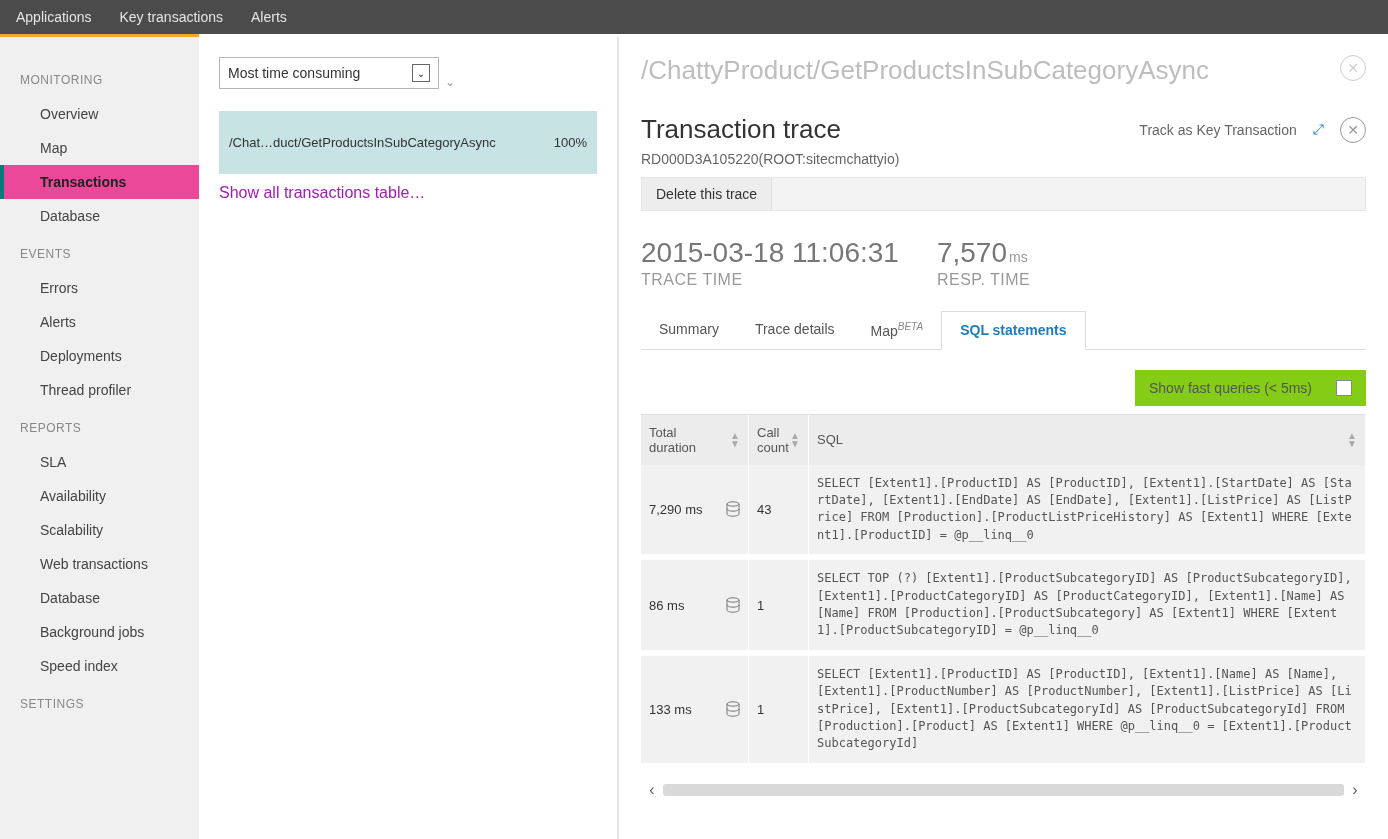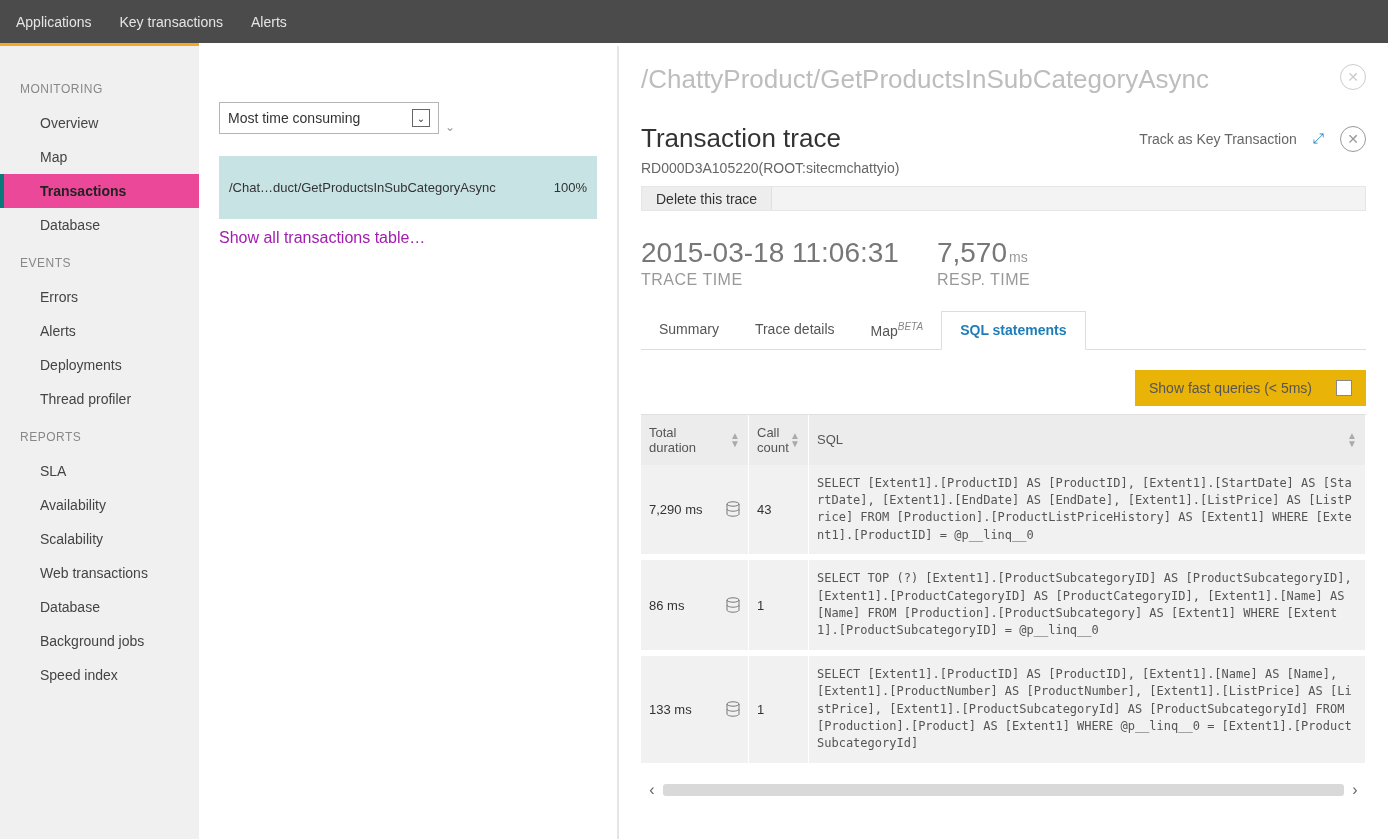--- a/index.html
+++ b/index.html
@@ -9,21 +9,21 @@
     color: #333;
     background: #fff;
     width: 1388px;
     height: 839px;
     overflow: hidden;
   }
 
   
   .top-nav {
     background: #4b4b4b;
-    height: 43px;
+    height: 34px;
     display: flex;
     align-items: center;
     padding: 0 16px;
     gap: 28px;
     color: #e5e5e5;
   }
   .top-nav-item { color: #e5e5e5; font-size: 14px; cursor: pointer; }
   .accent-bar {
     height: 3px;
     background: #f5a623;
@@ -69,21 +69,21 @@
     background: #0b7a7a;
   }
 
   
   .center-col {
     width: 420px;
     border-right: 2px solid #e5e5e5;
     padding: 20px 20px 0 20px;
     background: #fff;
   }
-  .dropdown-wrap { display: flex; align-items: flex-end; gap: 6px; margin-bottom: 22px; margin-top: 36px; }
+  .dropdown-wrap { display: flex; align-items: flex-end; gap: 6px; margin-bottom: 22px; }
   .dropdown {
     display: flex;
     align-items: center;
     justify-content: space-between;
     border: 1px solid #b5b5b5;
     padding: 6px 8px;
     width: 220px;
     background: #fff;
   }
   .dropdown-caret {
@@ -142,21 +142,21 @@
   }
   .section-actions { display: flex; align-items: center; gap: 16px; }
   .track-key { color: #666; font-size: 14px; cursor: pointer; }
   .expand-icon { color: #1e7db8; font-size: 14px; cursor: pointer; }
 
   .subtext { color: #666; font-size: 14px; margin-top: 6px; }
   .delete-bar-wrap {
     margin-top: 10px;
     background: #f3f3f3;
     border: 1px solid #e6e6e6;
-    height: 25px;
+    height: 34px;
     display: flex;
     align-items: center;
   }
   .delete-bar-wrap .delete-btn {
     background: #ededed;
     padding: 0 14px;
     height: 100%;
     display: flex; align-items: center;
     border-right: 1px solid #e0e0e0;
   }
@@ -195,21 +195,21 @@
     margin-bottom: -1px;
     background: #fff;
   }
 
   .fast-queries-bar {
     display: flex;
     justify-content: flex-end;
     margin-top: 20px;
   }
   .fast-queries-box {
-    background: #eab308;
+    background: #84cc16;
     padding: 10px 14px;
     display: flex;
     gap: 24px;
     color: #555;
   }
   .checkbox {
     width: 16px; height: 16px;
     border: 1.5px solid #888;
     background: #fff;
   }
@@ -301,20 +301,21 @@
 
     <div class="sidebar-heading">REPORTS</div>
     <div class="sidebar-item">SLA</div>
     <div class="sidebar-item">Availability</div>
     <div class="sidebar-item">Scalability</div>
     <div class="sidebar-item">Web transactions</div>
     <div class="sidebar-item">Database</div>
     <div class="sidebar-item">Background jobs</div>
     <div class="sidebar-item">Speed index</div>
 
+    <div class="sidebar-heading">SETTINGS</div>
   </div>
 
   <div class="center-col">
     <div class="dropdown-wrap">
       <div class="dropdown">
         <span>Most time consuming</span>
         <span class="dropdown-caret">⌄</span>
       </div>
       <span class="extra-caret">⌄</span>
     </div>

